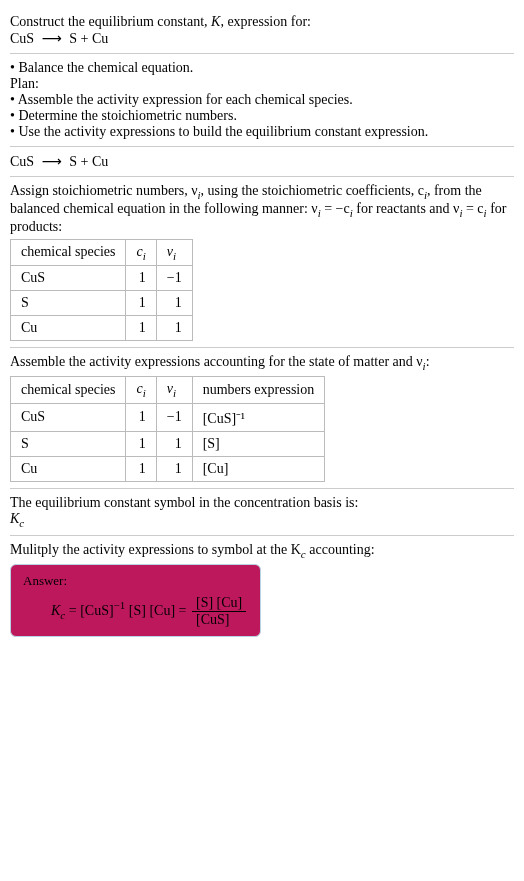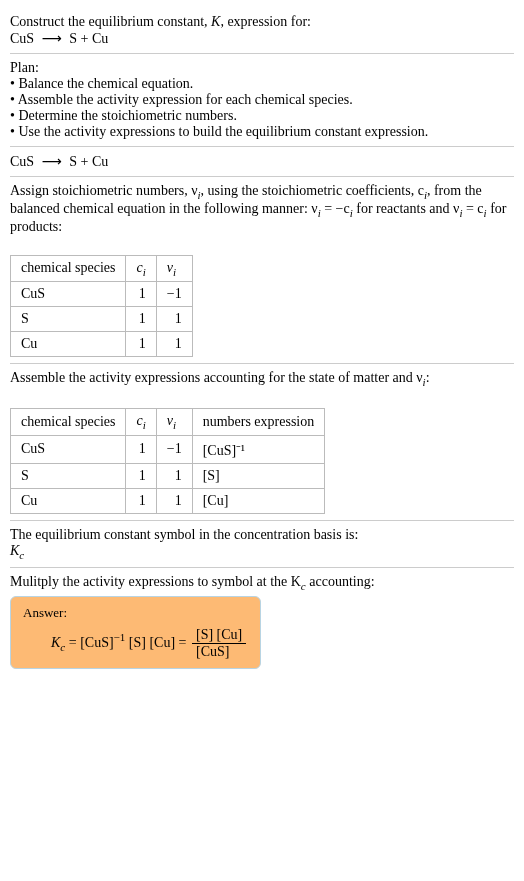--- a/index.html
+++ b/index.html
@@ -22,21 +22,21 @@
   }
   .eq-line {
     font-family: Liberation Serif, serif;
   }
   .arrow {
     display: inline-block;
     margin: 0 4px;
   }
   table.data {
     border-collapse: collapse;
-    margin-top: 20px;
+    margin-top: 4px;
   }
   table.data th, table.data td {
     border: 1px solid #bbb;
     padding: 4px 10px;
     text-align: left;
     font-weight: normal;
     font-family: Georgia, serif;
   }
   table.data th {
     background: #fff;
@@ -44,21 +44,21 @@
   .sub {
     font-style: italic;
     font-size: 11px;
     vertical-align: sub;
   }
   .ital {
     font-style: italic;
   }
   .answer-box {
     display: inline-block;
-    background: #fdba74;
+    background: #be185d;
     border: 1px solid #b8d4e3;
     border-radius: 6px;
     padding: 8px 12px;
     margin-top: 4px;
   }
   .answer-label {
     font-size: 13px;
     margin-bottom: 6px;
   }
   .answer-math {
@@ -98,22 +98,22 @@
   <div class="eq-line">
     <span>CuS</span>
     <span class="arrow">⟶</span>
     <span>S + Cu</span>
   </div>
 </div>
 
 <hr class="divider">
 
 <div class="section">
+  <div>• Balance the chemical equation.</div>
   <div>Plan:</div>
-  <div>• Balance the chemical equation.</div>
   <div>• Assemble the activity expression for each chemical species.</div>
   <div>• Determine the stoichiometric numbers.</div>
   <div>• Use the activity expressions to build the equilibrium constant expression.</div>
 </div>
 
 <hr class="divider">
 
 <div class="section">
   <div class="eq-line">
     <span>CuS</span>

